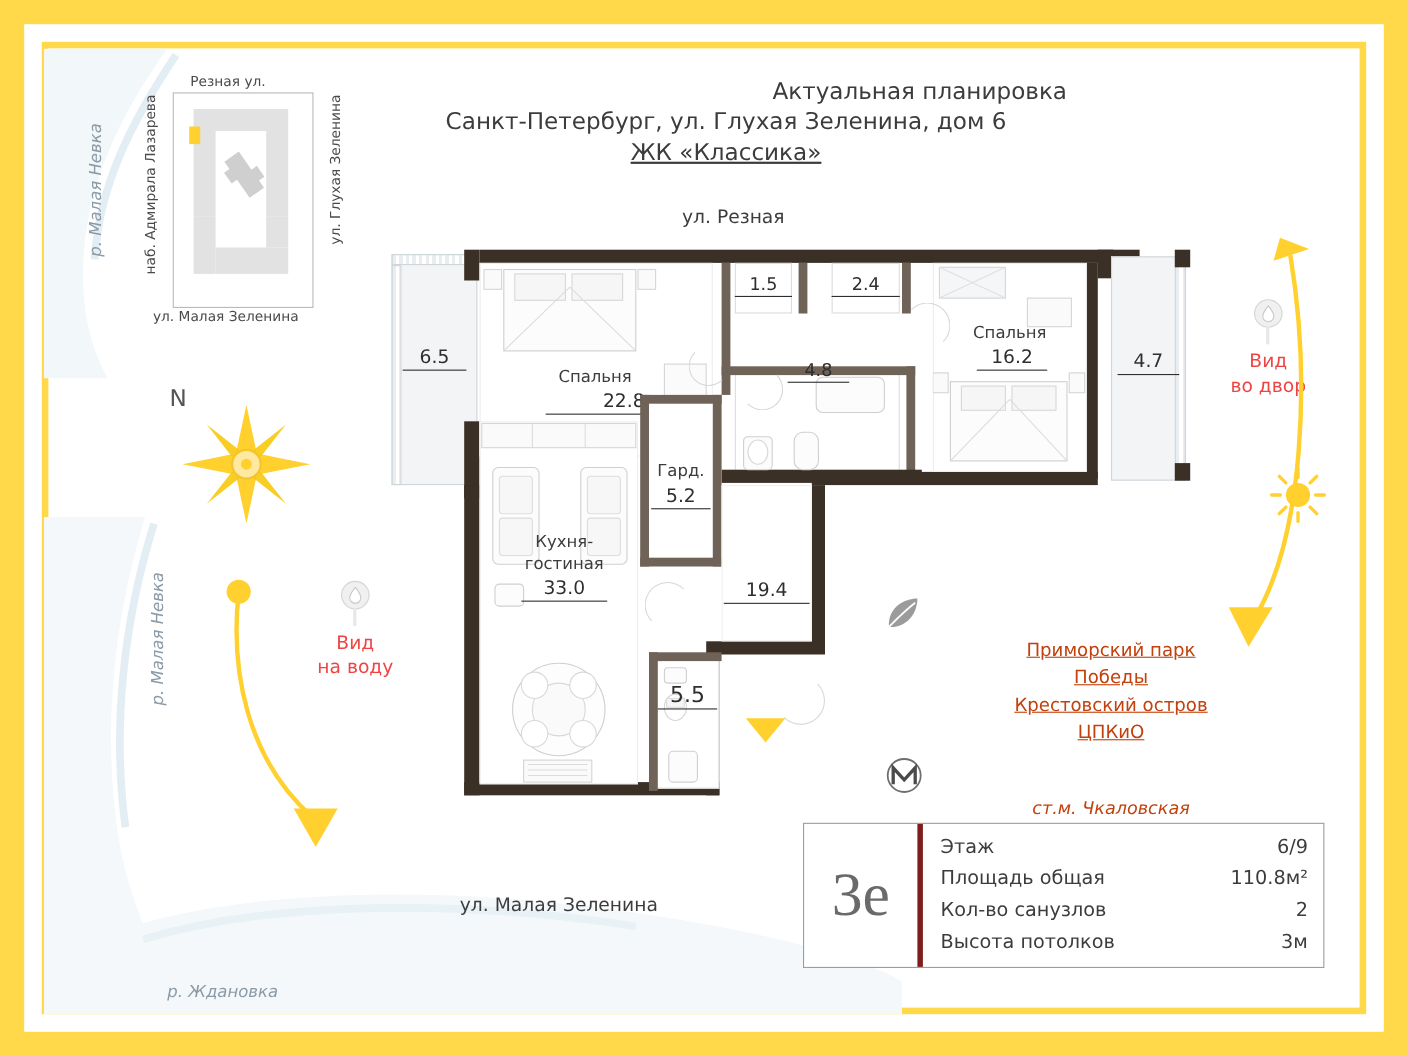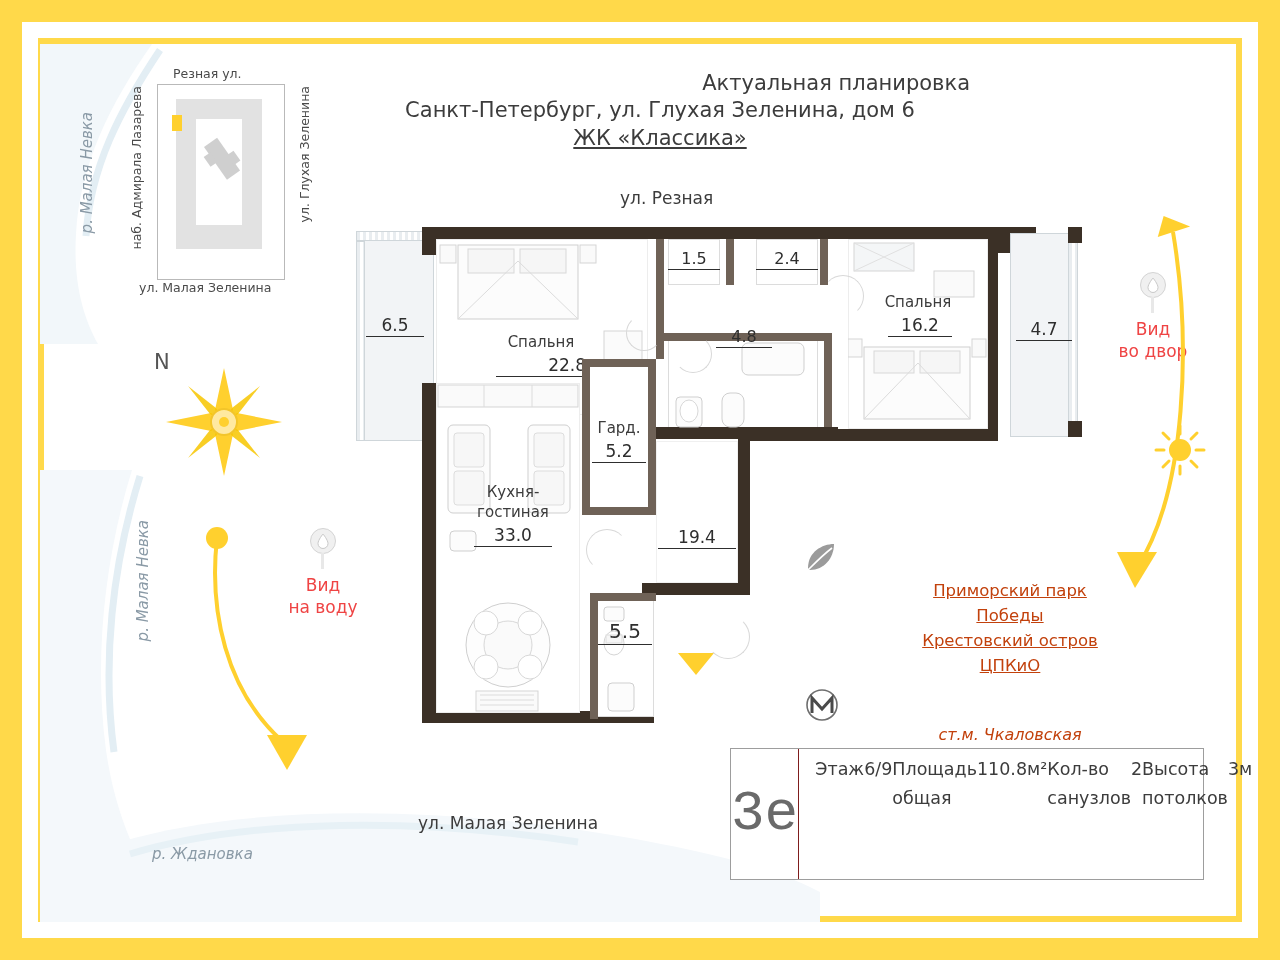--- a/index.html
+++ b/index.html
@@ -79,24 +79,24 @@
   #metro-line { font-style:italic; font-size:16px; }
   #metro-walk { font-style:italic; font-size:16px; }
   #infra { text-decoration:underline; font-size:16.5px; }
   
   #info-table {
     position:absolute; left:730px; top:748px; width:474px; height:132px;
     border:1px solid #9d9d9d; display:flex; background:#fff;
   }
   #flat-no {
     width:108px; display:flex; align-items:center; justify-content:center;
-    font-size:56px; color:#6a6a6a; border-right:1px solid #7f1d1d;
-    font-family:Liberation Mono, monospace;
-  }
-  #info-rows { flex:1; display:flex; flex-direction:row; justify-content:center; padding:6px 14px 6px 16px; }
+    font-size:56px; color:#6a6a6a; border-right:5px solid #7f1d1d;
+    font-family:Liberation Serif, serif;
+  }
+  #info-rows { flex:1; display:flex; flex-direction:column; justify-content:center; padding:6px 14px 6px 16px; }
   .info-row { display:flex; justify-content:space-between; font-size:17.5px; color:#3c3c3c; line-height:29px; }
   .info-row .val { font-variant-numeric:tabular-nums; }
   
   #plan { position:absolute; left:350px; top:215px; width:740px; height:520px; }
   .wall { position:absolute; background:#3b3026; }
   .wall-thin { position:absolute; background:#6f6257; }
   .room-fill { position:absolute; background:#ffffff; border:1px solid #dcdcdc; }
   .glassy { position:absolute; background:#f2f4f6; border:1px solid #cfd6da; }
   .room-label {
     position:absolute; text-align:center; color:#3c3c3c; font-size:15px; line-height:19px;
@@ -138,21 +138,21 @@
     <path d="M92,0 C64,90 54,190 66,280 C76,352 104,408 140,452 L0,452 L0,0 Z" fill="#f4f8fb"></path>
     <path d="M100,6 C72,96 62,192 74,282" stroke="#e3eef4" stroke-width="7" fill="none"></path>
   </svg>
   <svg class="water-swoosh" style="left:120px; top:800px;" width="700" height="122" viewBox="0 0 700 122">
     <path d="M0,42 C120,6 300,6 460,30 C580,48 660,70 700,92 L700,122 L0,122 Z" fill="#f4f8fb"></path>
     <path d="M10,54 C130,18 300,18 458,42" stroke="#e7f1f6" stroke-width="7" fill="none"></path>
   </svg>
 
   <div class="riv-label vertical-rl" style="left:78px; top:112px;">р. Малая Невка</div>
   <div class="riv-label vertical-rl" style="left:134px; top:520px;">р. Малая Невка</div>
-  <div class="riv-label" style="left:152px; top:845px;">р. Ждановка</div>
+  <div class="riv-label" style="left:152px; top:892px;">р. Ждановка</div>
 
   <div id="minimap">
     <div id="minimap-box">
       <svg width="126" height="194" viewBox="0 0 126 194">
         <path d="M18,14 L104,14 L104,112 L84,112 L84,34 L38,34 L38,112 L18,112 Z" fill="#e2e2e2"></path>
         <rect x="18" y="112" width="20" height="52" fill="#e2e2e2"></rect>
         <rect x="38" y="140" width="66" height="24" fill="#e2e2e2"></rect>
         <rect x="84" y="112" width="20" height="28" fill="#e2e2e2"></rect>
         <rect x="14" y="30" width="10" height="16" fill="#ffd02e"></rect>
         <g transform="translate(46,62) rotate(-35)">

